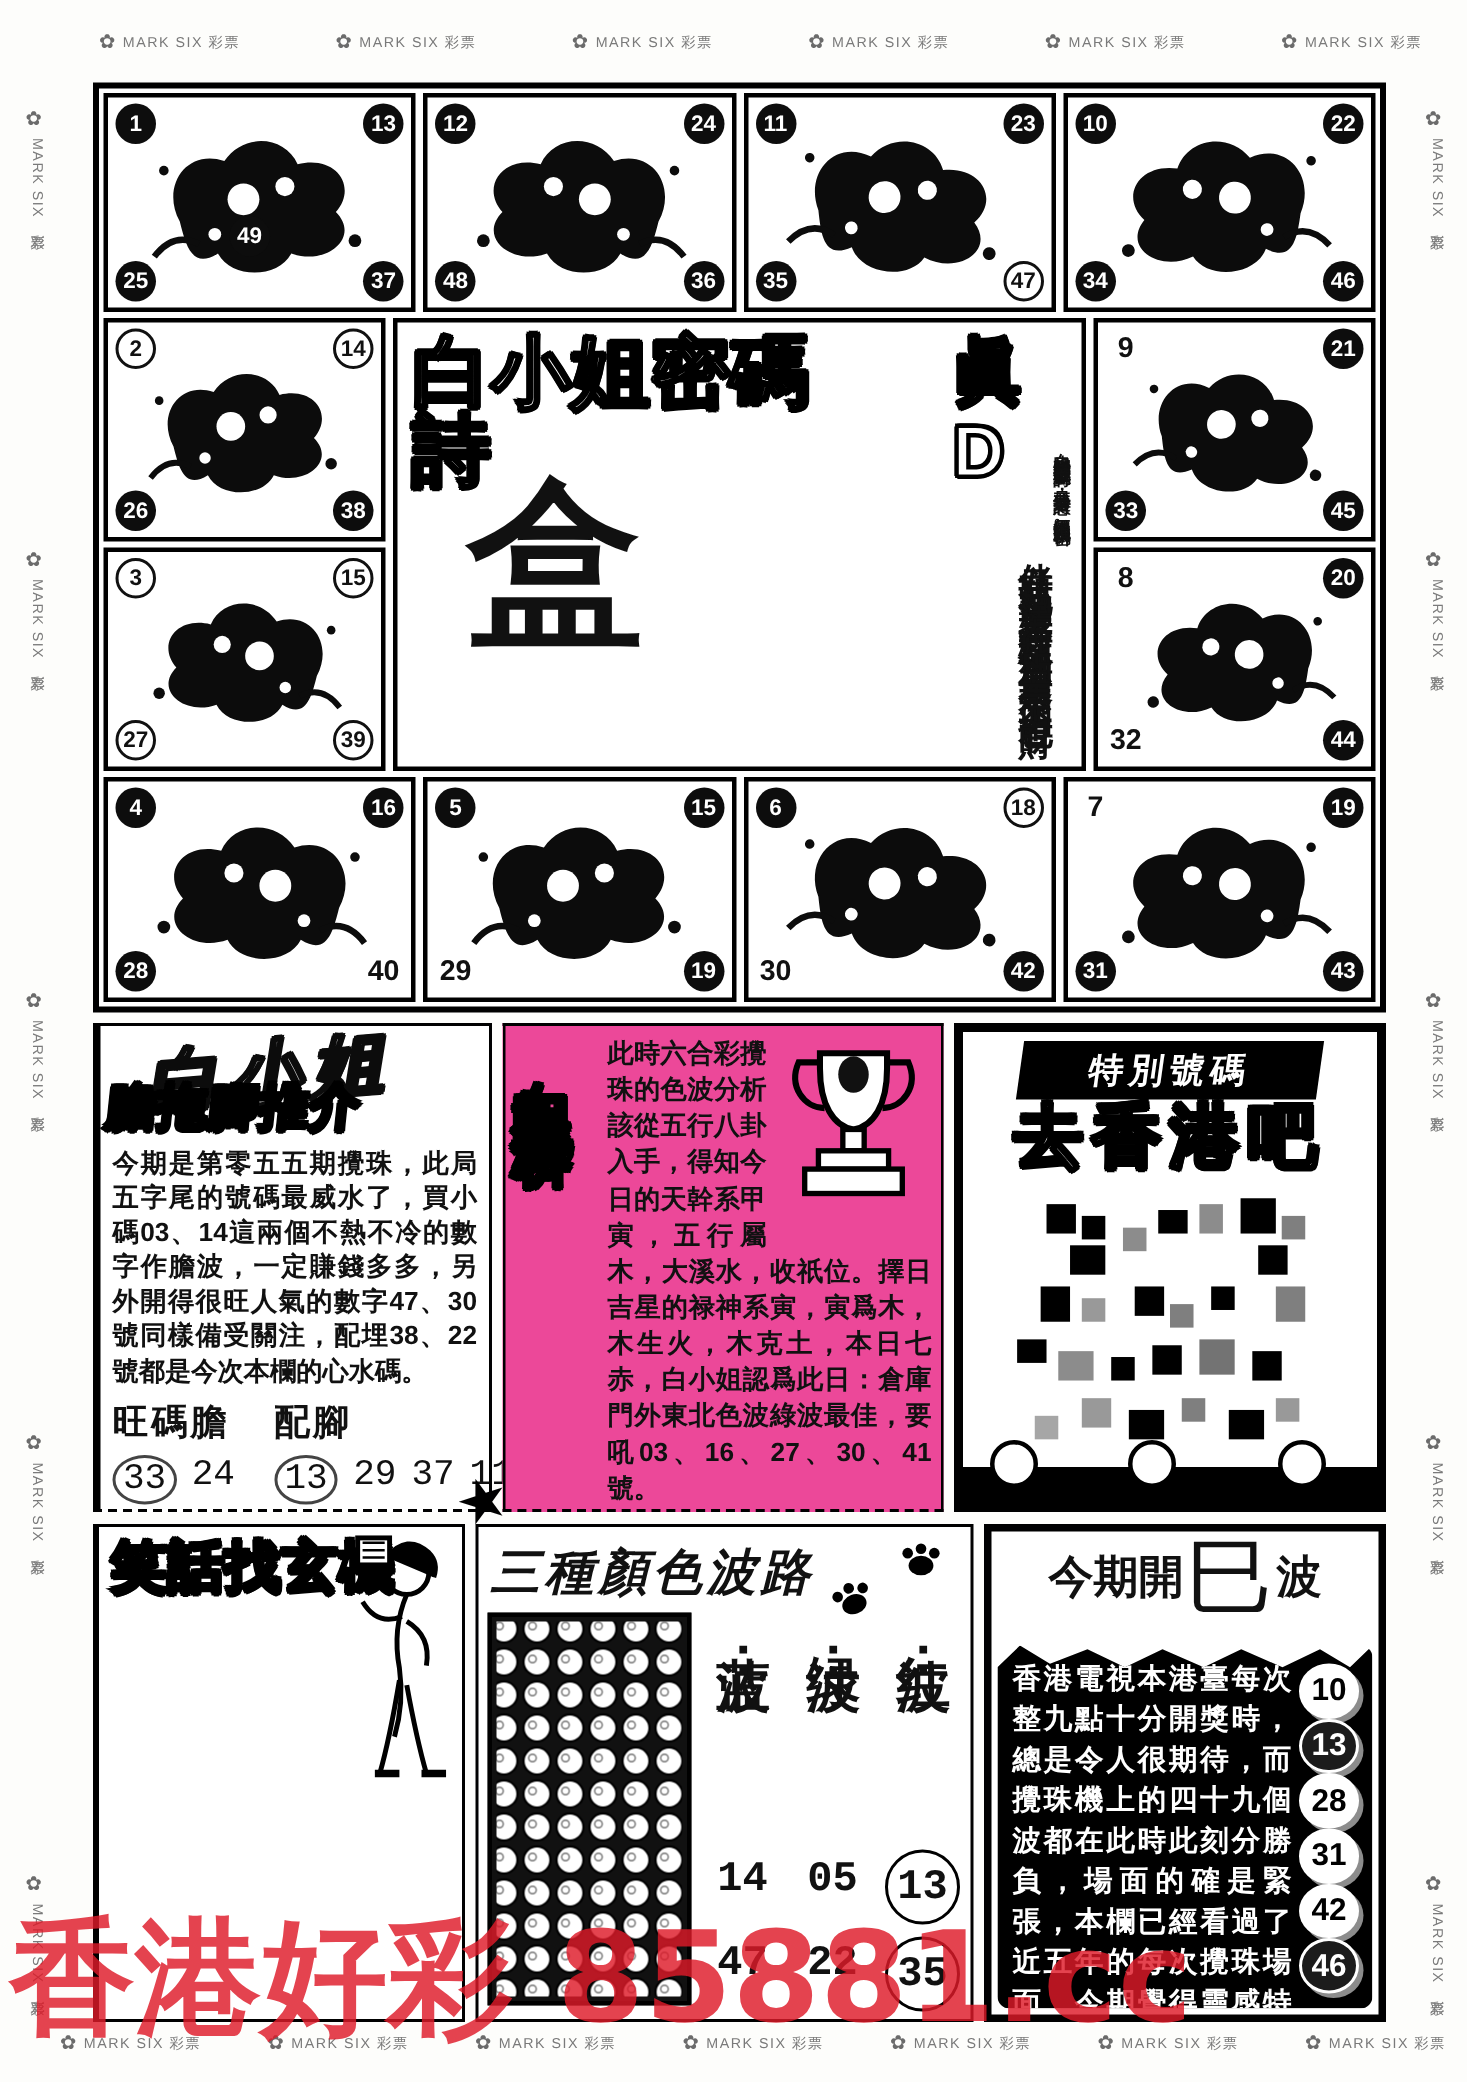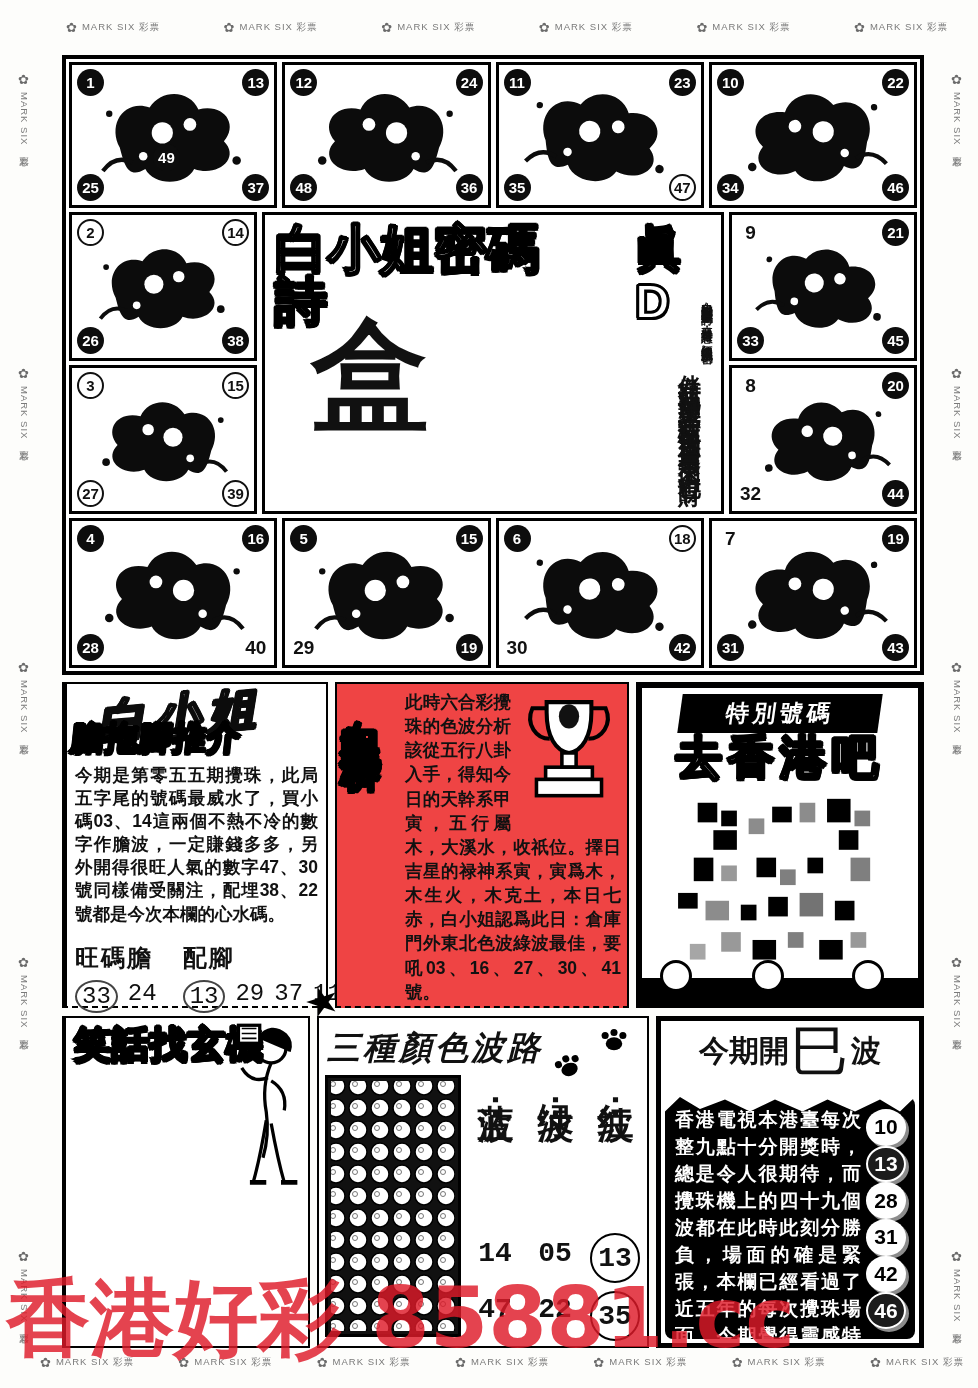--- a/index.html
+++ b/index.html
@@ -52,26 +52,26 @@
   .intro{font-size:11.5px;line-height:1.15;letter-spacing:1px;width:34px;margin-left:6px;font-weight:bold;}
   .poem-line{font-size:23px;font-weight:bold;font-family:"DejaVu Serif",serif;letter-spacing:4px;margin:0 7px;}
   .c-bottom{position:absolute;left:18px;bottom:6px;font-size:29px;font-weight:bold;font-family:"DejaVu Serif",serif;letter-spacing:5px;line-height:1.35;}
   
   #mid{position:absolute;left:62px;top:682px;width:862px;height:326px;display:flex;gap:7px;}
   .tips-panel{width:266px;box-sizing:border-box;border:2px solid #000;border-left-width:5px;border-bottom-style:dashed;
     position:relative;padding:6px 8px;background:#fff;}
   .tips-bgart{position:absolute;top:0px;left:36px;font-size:46px;transform:skewX(-14deg) rotate(-5deg);letter-spacing:8px;opacity:.95;}
   .tips-head{position:absolute;top:32px;left:4px;font-size:33px;letter-spacing:1px;transform:skewX(-6deg);}
   .tips-body{margin-top:74px;font-size:17.5px;line-height:1.32;font-weight:bold;text-align:justify;}
-  .tips-groups{display:flex;gap:26px;margin-top:16px;}
+  .tips-groups{display:flex;gap:26px;margin-top:6px;}
   .tips-label{font-size:24px;font-weight:900;letter-spacing:2px;}
   .tips-nums{display:flex;gap:10px;margin-top:6px;font-size:24px;font-family:"Liberation Mono",monospace;}
   .circled{border:2px solid #444;border-radius:50%;padding:1px 5px;}
   .star-decor{position:absolute;right:-14px;bottom:-18px;font-size:40px;color:#000;transform:rotate(-18deg);z-index:5;}
-  .color-panel{flex:1;box-sizing:border-box;border:2px solid #000;border-bottom-style:dashed;position:relative;padding:6px;background:#ef4444;}
+  .color-panel{flex:1;box-sizing:border-box;border:2px solid #000;border-bottom-style:dashed;position:relative;padding:6px;background:#ec4899;}
   .color-title{position:absolute;left:4px;top:6px;writing-mode:vertical-rl;text-orientation:upright;font-size:40px;line-height:1;letter-spacing:6px;}
   .color-body{margin-left:62px;font-size:17.5px;line-height:1.38;font-weight:bold;text-align:justify;}
   .trophy{float:right;width:104px;height:122px;margin:4px 0 0 6px;shape-outside:inset(0);}
   .puzzle-panel{width:288px;box-sizing:border-box;border:6px solid #000;position:relative;background:#fff;overflow:hidden;}
   .puzzle-head{margin:6px auto 0;width:200px;background:#000;color:#fff;text-align:center;font-size:23px;font-weight:bold;
     letter-spacing:4px;padding:4px 0;transform:skewX(-8deg);}
   .puzzle-title{text-align:center;font-size:46px;letter-spacing:6px;margin-top:-6px;position:relative;z-index:2;}
   .pixels{display:block;margin:2px auto 0;width:236px;height:196px;}
   .puzzle-foot{position:absolute;left:0;right:0;bottom:0;height:24px;background:#000;}
   .pf-ball{position:absolute;bottom:10px;width:26px;height:26px;border-radius:50%;background:#fff;border:3px solid #000;}

